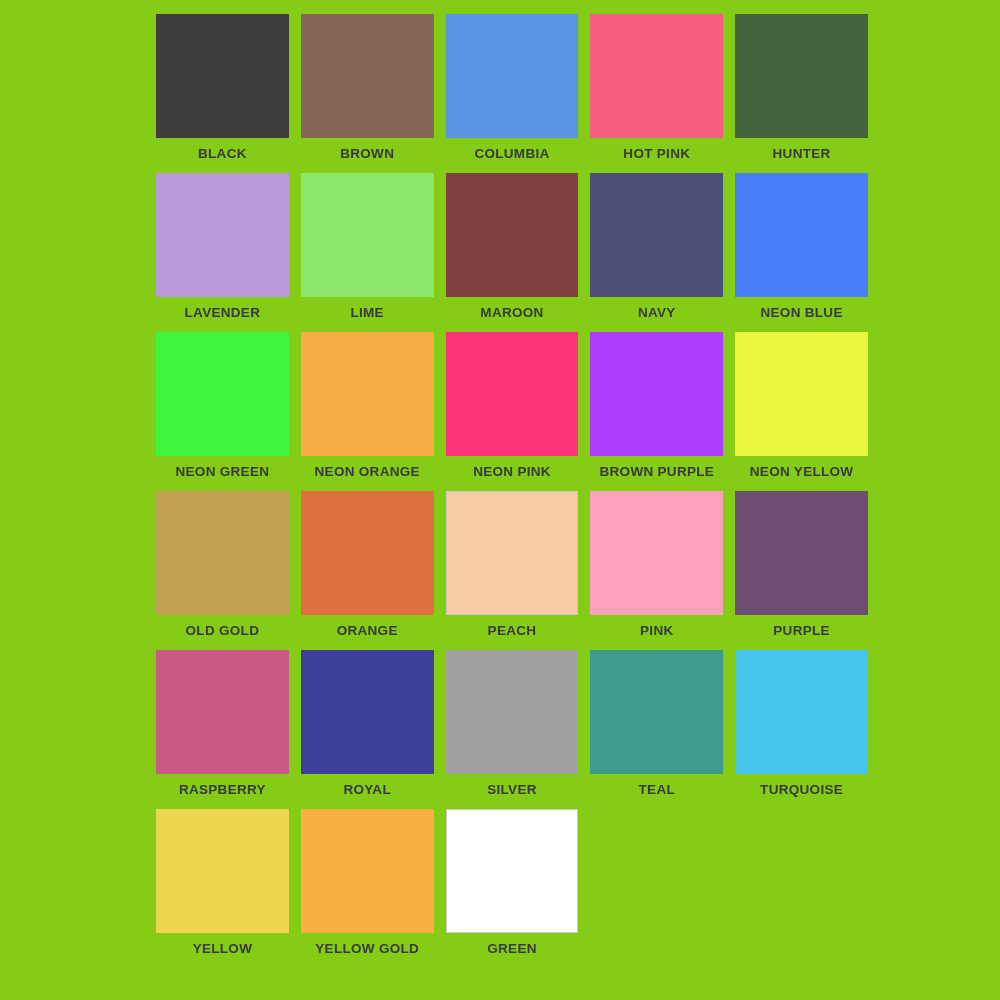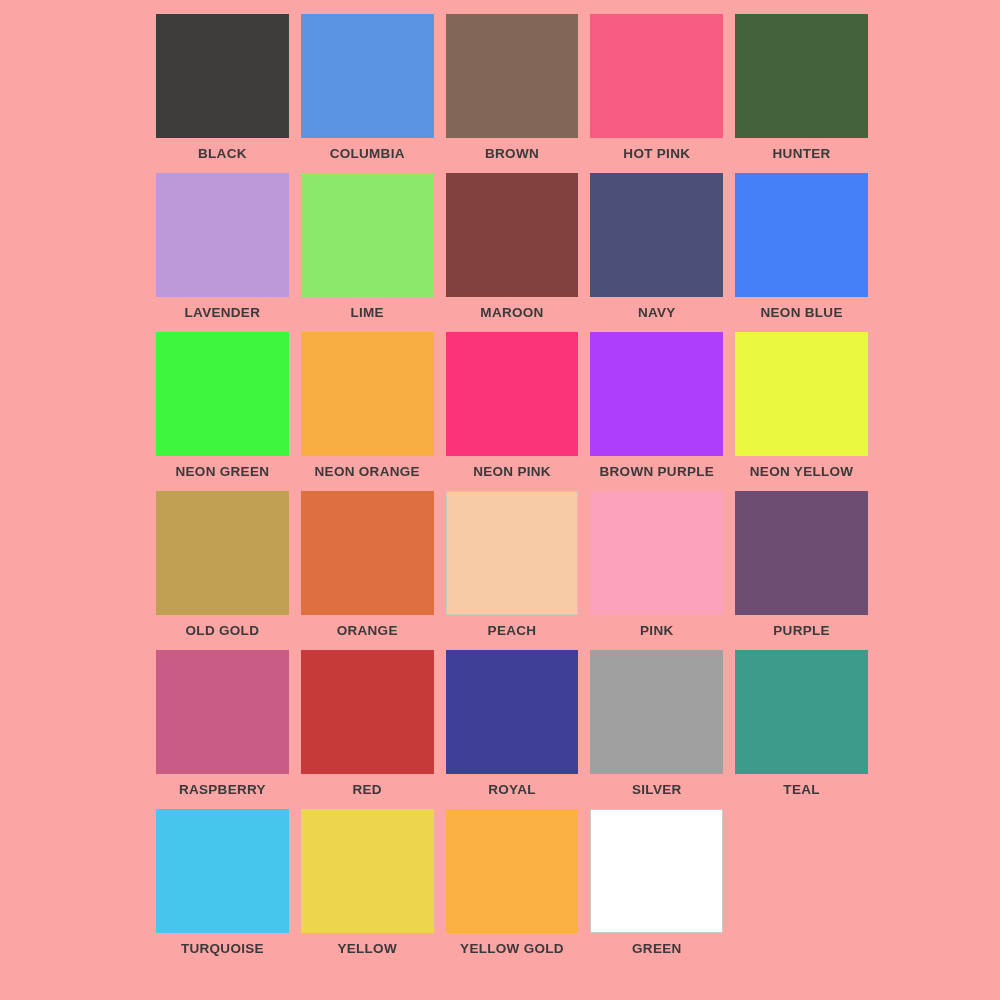--- a/index.html
+++ b/index.html
@@ -67,33 +67,33 @@
     color: #3a3a3a;
     text-align: center;
     line-height: 15px;
     white-space: nowrap;
     font-family: "Liberation Sans", sans-serif;
   }
 </style>
 </head>
 <body>
 
-<div id="swatch-chart" style="background: #fca5a5;">
+<div id="swatch-chart" style="background: #84cc16;">
   <div class="swatch-grid">
       <div class="swatch-cell">
         <div class="swatch-chip" style="background: rgb(62, 61, 60);"></div>
         <div class="swatch-label">BLACK</div>
       </div>
       <div class="swatch-cell">
+        <div class="swatch-chip" style="background: rgb(131, 103, 86);"></div>
+        <div class="swatch-label">BROWN</div>
+      </div>
+      <div class="swatch-cell">
         <div class="swatch-chip" style="background: rgb(91, 148, 227);"></div>
         <div class="swatch-label">COLUMBIA</div>
-      </div>
-      <div class="swatch-cell">
-        <div class="swatch-chip" style="background: rgb(131, 103, 86);"></div>
-        <div class="swatch-label">BROWN</div>
       </div>
       <div class="swatch-cell">
         <div class="swatch-chip" style="background: rgb(249, 92, 129);"></div>
         <div class="swatch-label">HOT PINK</div>
       </div>
       <div class="swatch-cell">
         <div class="swatch-chip" style="background: rgb(66, 99, 60);"></div>
         <div class="swatch-label">HUNTER</div>
       </div>
       <div class="swatch-cell">
@@ -154,24 +154,20 @@
       </div>
       <div class="swatch-cell">
         <div class="swatch-chip" style="background: rgb(109, 77, 114);"></div>
         <div class="swatch-label">PURPLE</div>
       </div>
       <div class="swatch-cell">
         <div class="swatch-chip" style="background: rgb(200, 92, 132);"></div>
         <div class="swatch-label">RASPBERRY</div>
       </div>
       <div class="swatch-cell">
-        <div class="swatch-chip" style="background: rgb(198, 59, 57);"></div>
-        <div class="swatch-label">RED</div>
-      </div>
-      <div class="swatch-cell">
         <div class="swatch-chip" style="background: rgb(62, 63, 151);"></div>
         <div class="swatch-label">ROYAL</div>
       </div>
       <div class="swatch-cell">
         <div class="swatch-chip" style="background: rgb(160, 160, 160);"></div>
         <div class="swatch-label">SILVER</div>
       </div>
       <div class="swatch-cell">
         <div class="swatch-chip" style="background: rgb(61, 155, 140);"></div>
         <div class="swatch-label">TEAL</div>

